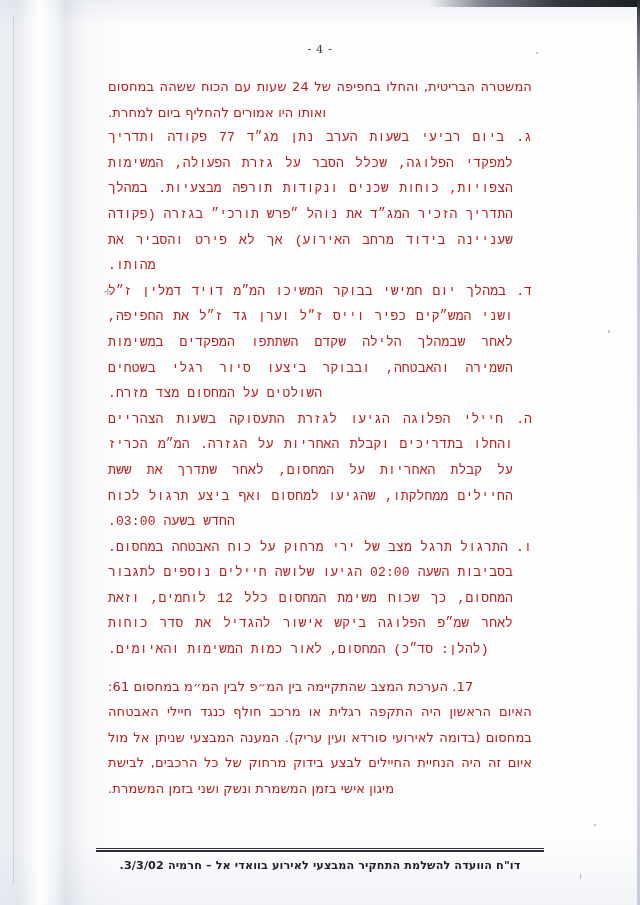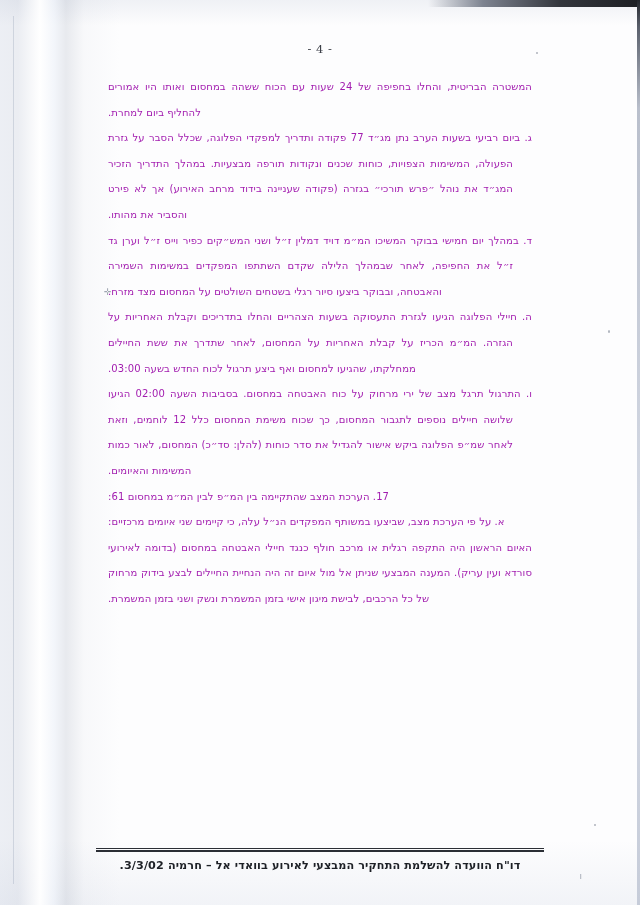--- a/index.html
+++ b/index.html
@@ -101,41 +101,43 @@
     font-family: "DejaVu Serif", "Liberation Serif", serif;
   }
 
   .body-block {
     position: absolute;
     top: 74px;
     right: 108px;
     width: 424px;
     direction: rtl;
     text-align: justify;
-    color: #a21caf;
-    font-size: 10px;
+    color: #b91c1c;
+    font-size: 13px;
     line-height: 25.6px;
     letter-spacing: 0.01em;
   }
 
   .para {
     margin: 0 0 0 0;
     text-align: justify;
     text-align-last: left;
   }
 
   
   .para.lettered {
     padding-right: 19px;
     text-indent: -19px;
+    font-family: Liberation Mono, monospace;
   }
 
   .para.numbered {
     padding-right: 0;
     text-indent: 0;
+    margin-top: 11px;
   }
 
   .para.plain {
     padding-right: 0;
     text-indent: 0;
   }
 
   .marker {
     display: inline;
   }
@@ -190,21 +192,20 @@
 
     <div class="page-number">- 4 -</div>
 
     <div class="body-block" id="body-block">
         <p class="para plain"><span>המשטרה הבריטית, והחלו בחפיפה של 24 שעות עם הכוח ששהה במחסום ואותו היו אמורים להחליף ביום למחרת.</span></p>
         <p class="para lettered"><span class="marker">ג.</span> <span>ביום רביעי בשעות הערב נתן מג״ד 77 פקודה ותדריך למפקדי הפלוגה, שכלל הסבר על גזרת הפעולה, המשימות הצפויות, כוחות שכנים ונקודות תורפה מבצעיות. במהלך התדריך הזכיר המג״ד את נוהל ״פרש תורכי״ בגזרה (פקודה שעניינה בידוד מרחב האירוע) אך לא פירט והסביר את מהותו.</span></p>
         <p class="para lettered"><span class="marker">ד.</span> <span>במהלך יום חמישי בבוקר המשיכו המ״מ דויד דמלין ז״ל ושני המש״קים כפיר וייס ז״ל וערן גד ז״ל את החפיפה, לאחר שבמהלך הלילה שקדם השתתפו המפקדים במשימות השמירה והאבטחה, ובבוקר ביצעו סיור רגלי בשטחים השולטים על המחסום מצד מזרח.</span></p>
         <p class="para lettered"><span class="marker">ה.</span> <span>חיילי הפלוגה הגיעו לגזרת התעסוקה בשעות הצהריים והחלו בתדריכים וקבלת האחריות על הגזרה. המ״מ הכריז על קבלת האחריות על המחסום, לאחר שתדרך את ששת החיילים ממחלקתו, שהגיעו למחסום ואף ביצע תרגול לכוח החדש בשעה 03:00.</span></p>
         <p class="para lettered"><span class="marker">ו.</span> <span>התרגול תרגל מצב של ירי מרחוק על כוח האבטחה במחסום. בסביבות השעה 02:00 הגיעו שלושה חיילים נוספים לתגבור המחסום, כך שכוח משימת המחסום כלל 12 לוחמים, וזאת לאחר שמ״פ הפלוגה ביקש אישור להגדיל את סדר כוחות (להלן: סד״כ) המחסום, לאור כמות המשימות והאיומים.</span></p>
         <p class="para numbered"><span class="marker">17.</span> <span>הערכת המצב שהתקיימה בין המ״פ לבין המ״מ במחסום 61:</span></p>
-        <p class="para lettered"><span class="marker">א.</span> <span>על פי הערכת מצב, שביצעו במשותף המפקדים הנ״ל עלה, כי קיימים שני איומים מרכזיים:</span></p>
         <p class="para plain"><span>האיום הראשון היה התקפה רגלית או מרכב חולף כנגד חיילי האבטחה במחסום (בדומה לאירועי סורדא ועין עריק). המענה המבצעי שניתן אל מול איום זה היה הנחיית החיילים לבצע בידוק מרחוק של כל הרכבים, לבישת מיגון אישי בזמן המשמרת ונשק ושני בזמן המשמרת.</span></p>
       </div>
 
     <div class="footer">
       <div class="footer-rule-thin"></div>
       <div class="footer-rule-thick"></div>
       <div class="footer-text">דו"ח הוועדה להשלמת התחקיר המבצעי לאירוע בוואדי אל – חרמיה 3/3/02.</div>
     </div>
 
   </div>

